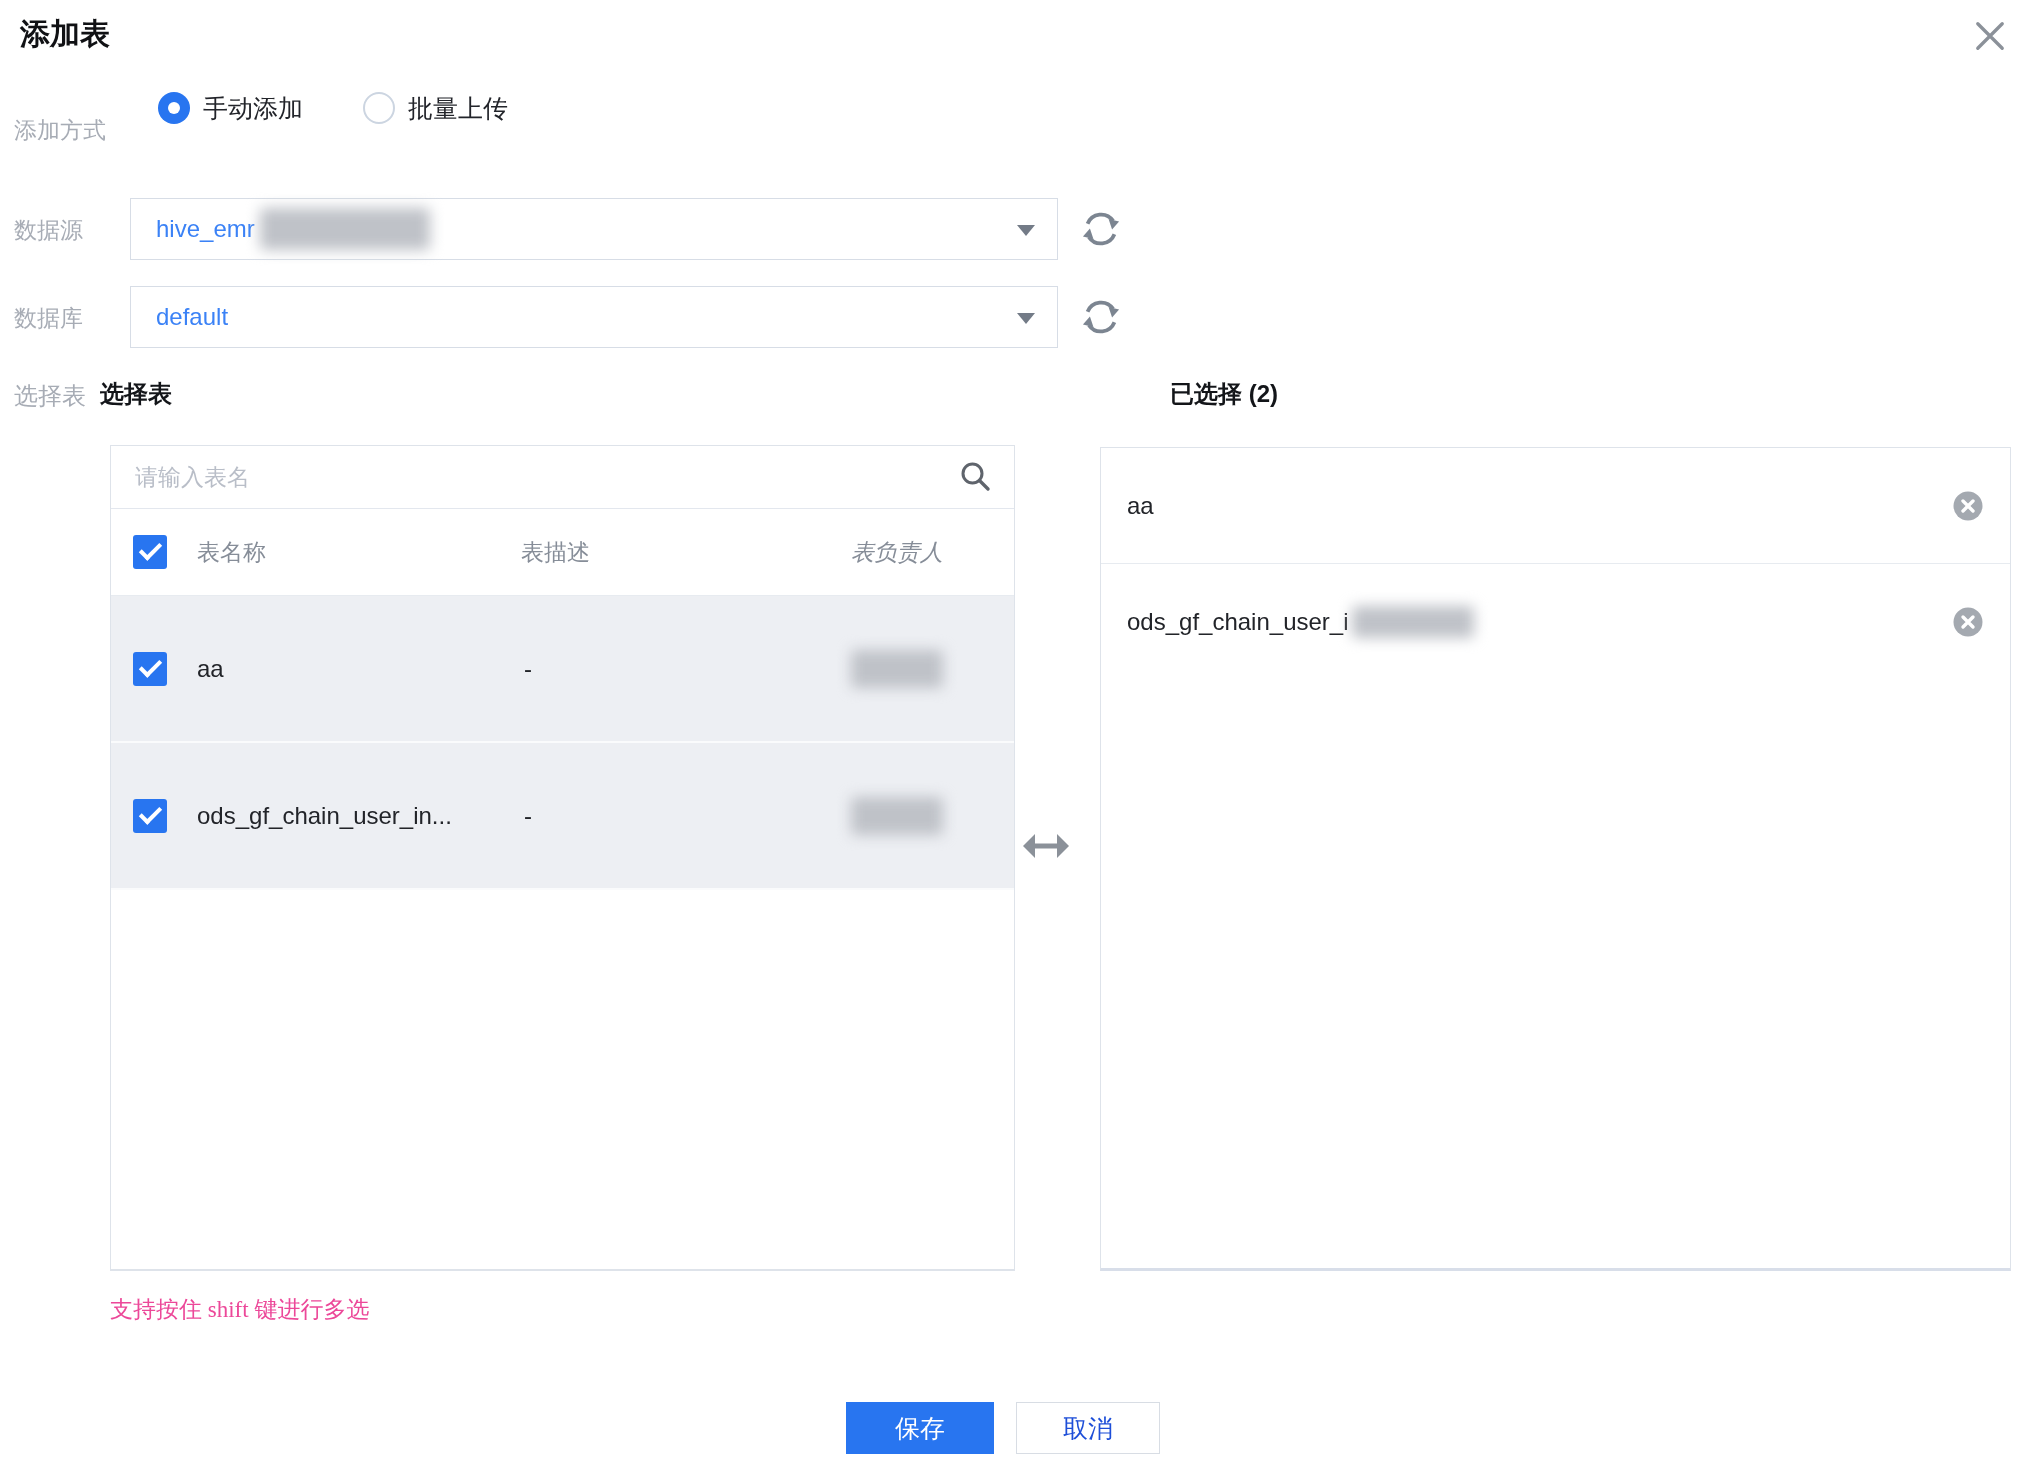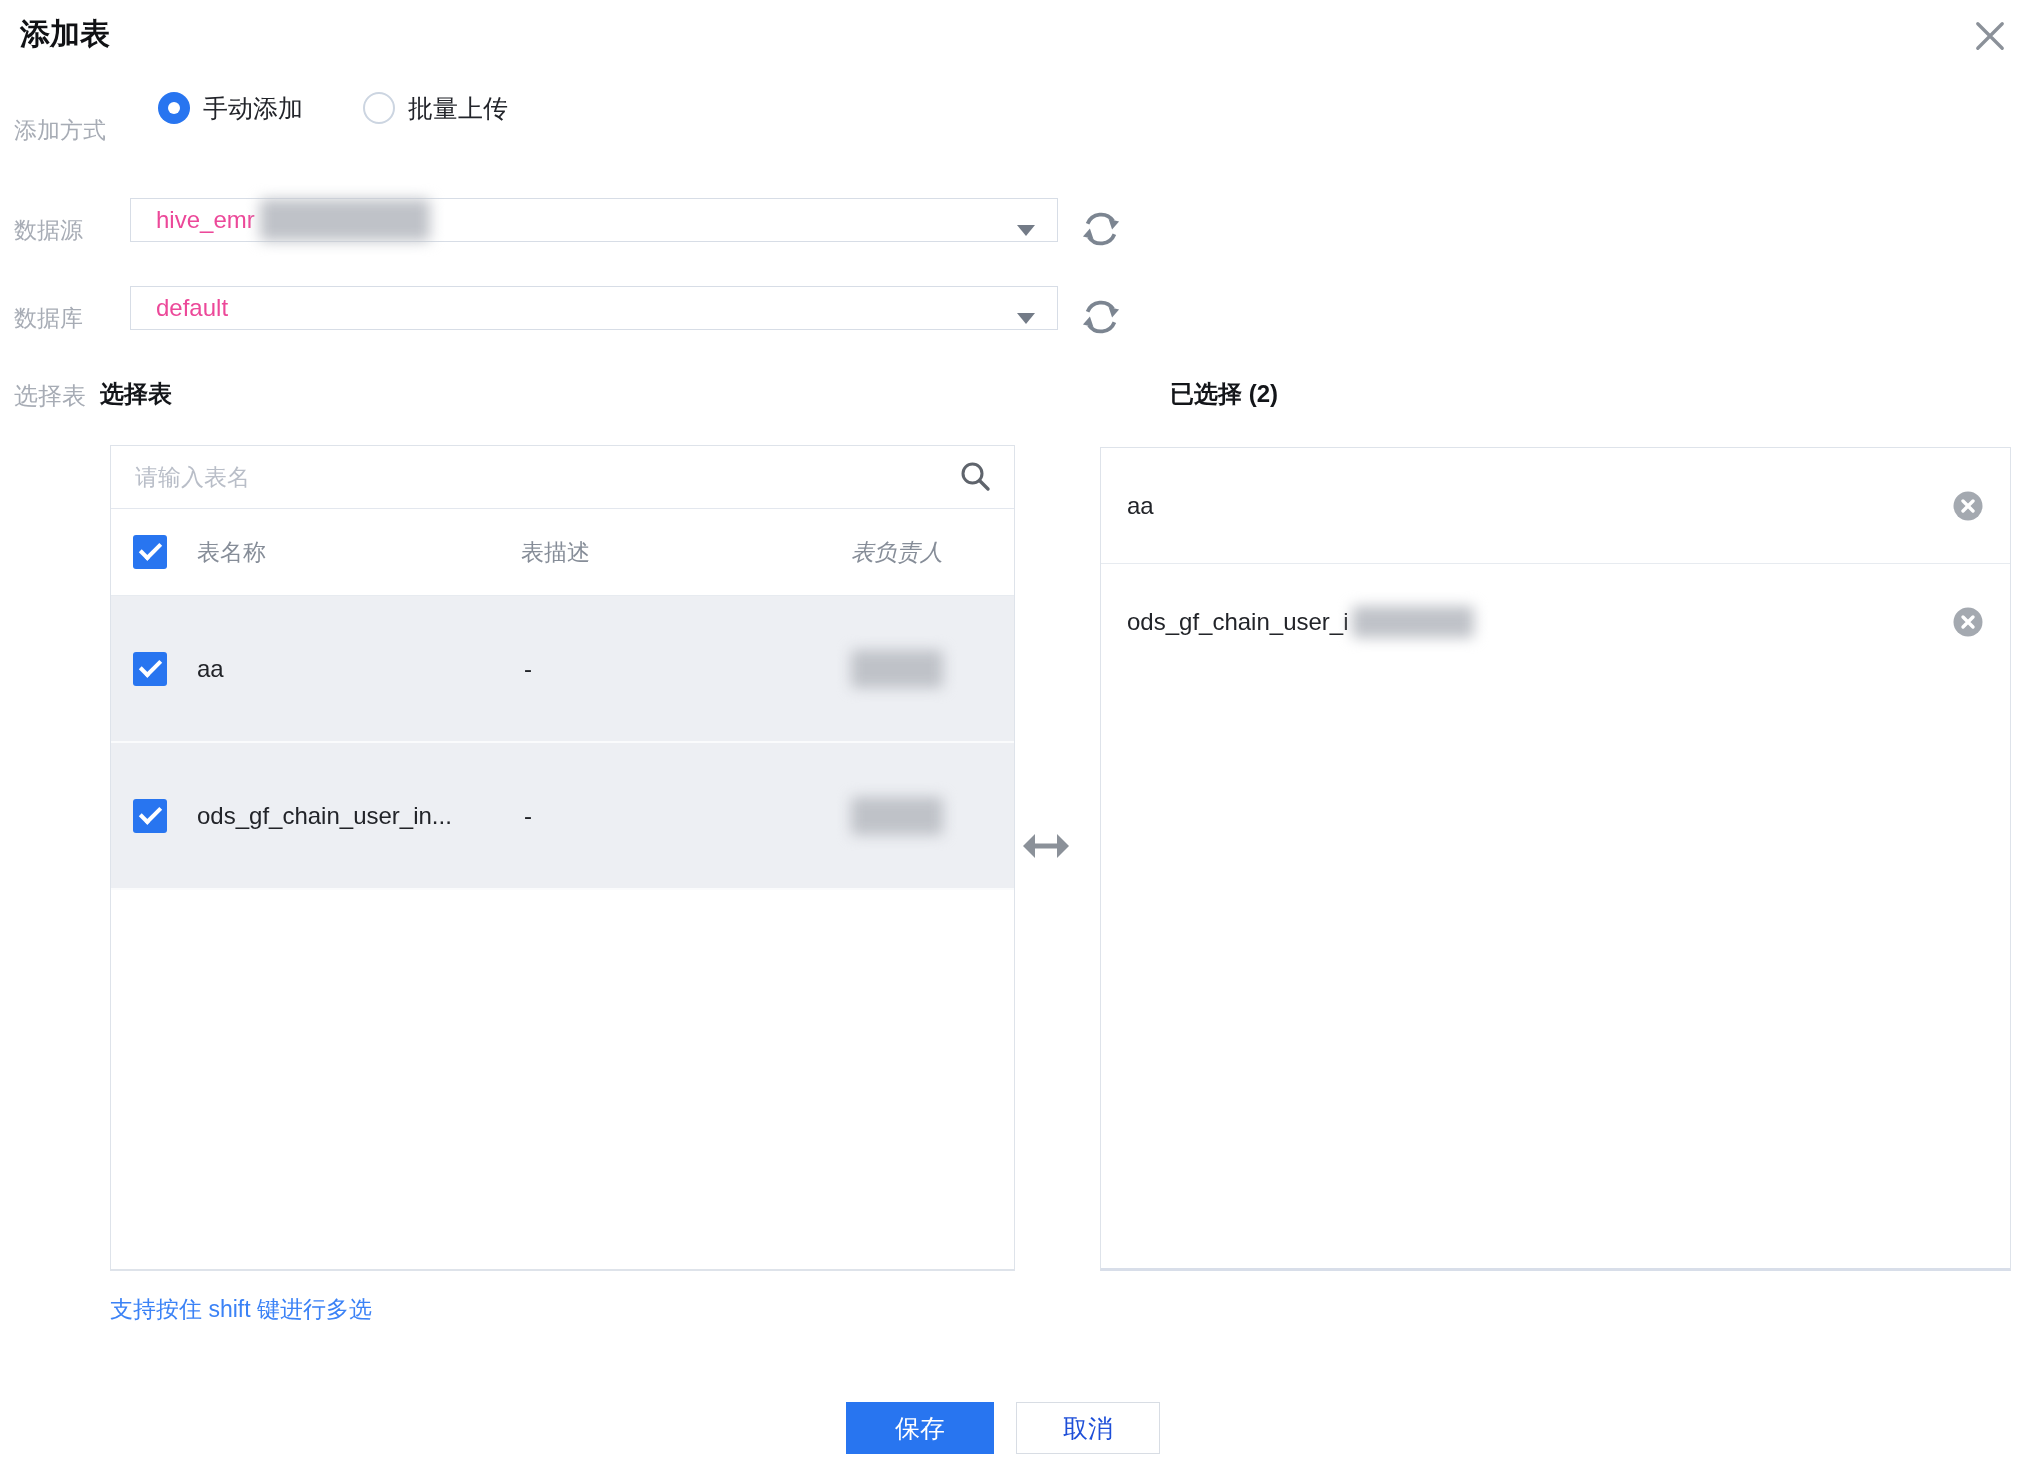--- a/index.html
+++ b/index.html
@@ -15,23 +15,23 @@
   .radio-group{position:absolute;left:158px;top:92px;display:flex;height:44px;}
   .radio{width:32px;height:32px;border-radius:50%;box-sizing:border-box;flex:0 0 auto;cursor:pointer;}
   .radio.on{background:#2875f0;position:relative;}
   .radio.on::after{content:"";position:absolute;left:10px;top:10px;width:12px;height:12px;border-radius:50%;background:#fff;}
   .radio.off{border:2px solid #ccd5e1;background:#fff;}
   .radio-label{font-size:25px;color:#22242a;margin-left:13px;}
   .radio-gap{width:60px;}
   
   .field-label{position:absolute;font-size:23px;color:#a7acb5;}
   .select-box{
-    position:absolute;left:130px;width:928px;height:44px;background:#fff;
+    position:absolute;left:130px;width:928px;height:62px;background:#fff;
     border:1px solid #d7dde6;box-sizing:border-box;display:flex;align-items:center;
-    padding:0 50px 0 25px;font-size:24px;color:#ec4899;cursor:pointer;
+    padding:0 50px 0 25px;font-size:24px;color:#3b82f6;cursor:pointer;
   }
   .caret{position:absolute;right:22px;top:26px;width:0;height:0;
     border-left:9px solid transparent;border-right:9px solid transparent;border-top:11px solid #737b87;}
   .refresh-btn{position:absolute;left:1080px;width:42px;height:42px;cursor:pointer;}
   
   .sel-label{position:absolute;left:14px;top:380px;font-size:24px;color:#a7acb5;}
   .sel-title{position:absolute;left:100px;top:378px;font-size:24px;font-weight:700;color:#131519;}
   .sel-count{position:absolute;left:1126px;top:378px;font-size:24px;font-weight:700;color:#131519;margin-left:44px;}
   
   .left-panel{position:absolute;left:110px;top:445px;width:905px;height:826px;background:#fff;
@@ -46,21 +46,21 @@
   .hdr-name{left:86px;} .hdr-desc{left:410px;} .hdr-owner{left:740px;font-style:italic;}
   .checkbox{position:absolute;left:22px;top:50%;transform:translateY(-50%);
     width:34px;height:34px;background:#2875f0;border-radius:3px;cursor:pointer;}
   .checkbox::after{content:"";position:absolute;left:7px;top:8px;width:17px;height:8px;
     border-left:4px solid #fff;border-bottom:4px solid #fff;transform:rotate(-45deg);}
   .table-row{position:relative;height:145px;background:#edeff3;border-bottom:2px solid #fafbfc;cursor:pointer;}
   .cell{position:absolute;top:50%;transform:translateY(-50%);font-size:24px;color:#222429;}
   .cell-name{left:86px;} .cell-desc{left:413px;}
   .blur-block{background:#bfc2c8;filter:blur(7px);border-radius:4px;}
   .owner-blur{position:absolute;left:740px;top:50%;transform:translateY(-50%);width:92px;height:38px;}
-  .hint{position:absolute;left:110px;top:1294px;font-size:23px;color:#3b82f6;}
+  .hint{position:absolute;left:110px;top:1294px;font-size:23px;color:#ec4899;font-family:Liberation Serif, serif;}
   
   .swap-icon{position:absolute;left:1022px;top:831px;width:48px;height:30px;}
   
   .right-panel{position:absolute;left:1100px;top:447px;width:911px;height:824px;background:#fff;
     border:1px solid #dee3ea;border-bottom:3px solid #d8dee9;box-sizing:border-box;}
   .sel-item{position:relative;height:115px;display:flex;align-items:center;padding-left:26px;font-size:24px;color:#222429;}
   .sel-item.first{border-bottom:1px solid #e7ebf0;}
   .suffix-blur{display:inline-block;width:122px;height:32px;margin-left:3px;vertical-align:middle;}
   .remove-btn{position:absolute;right:26px;top:50%;transform:translateY(-50%);width:32px;height:32px;cursor:pointer;}
   

